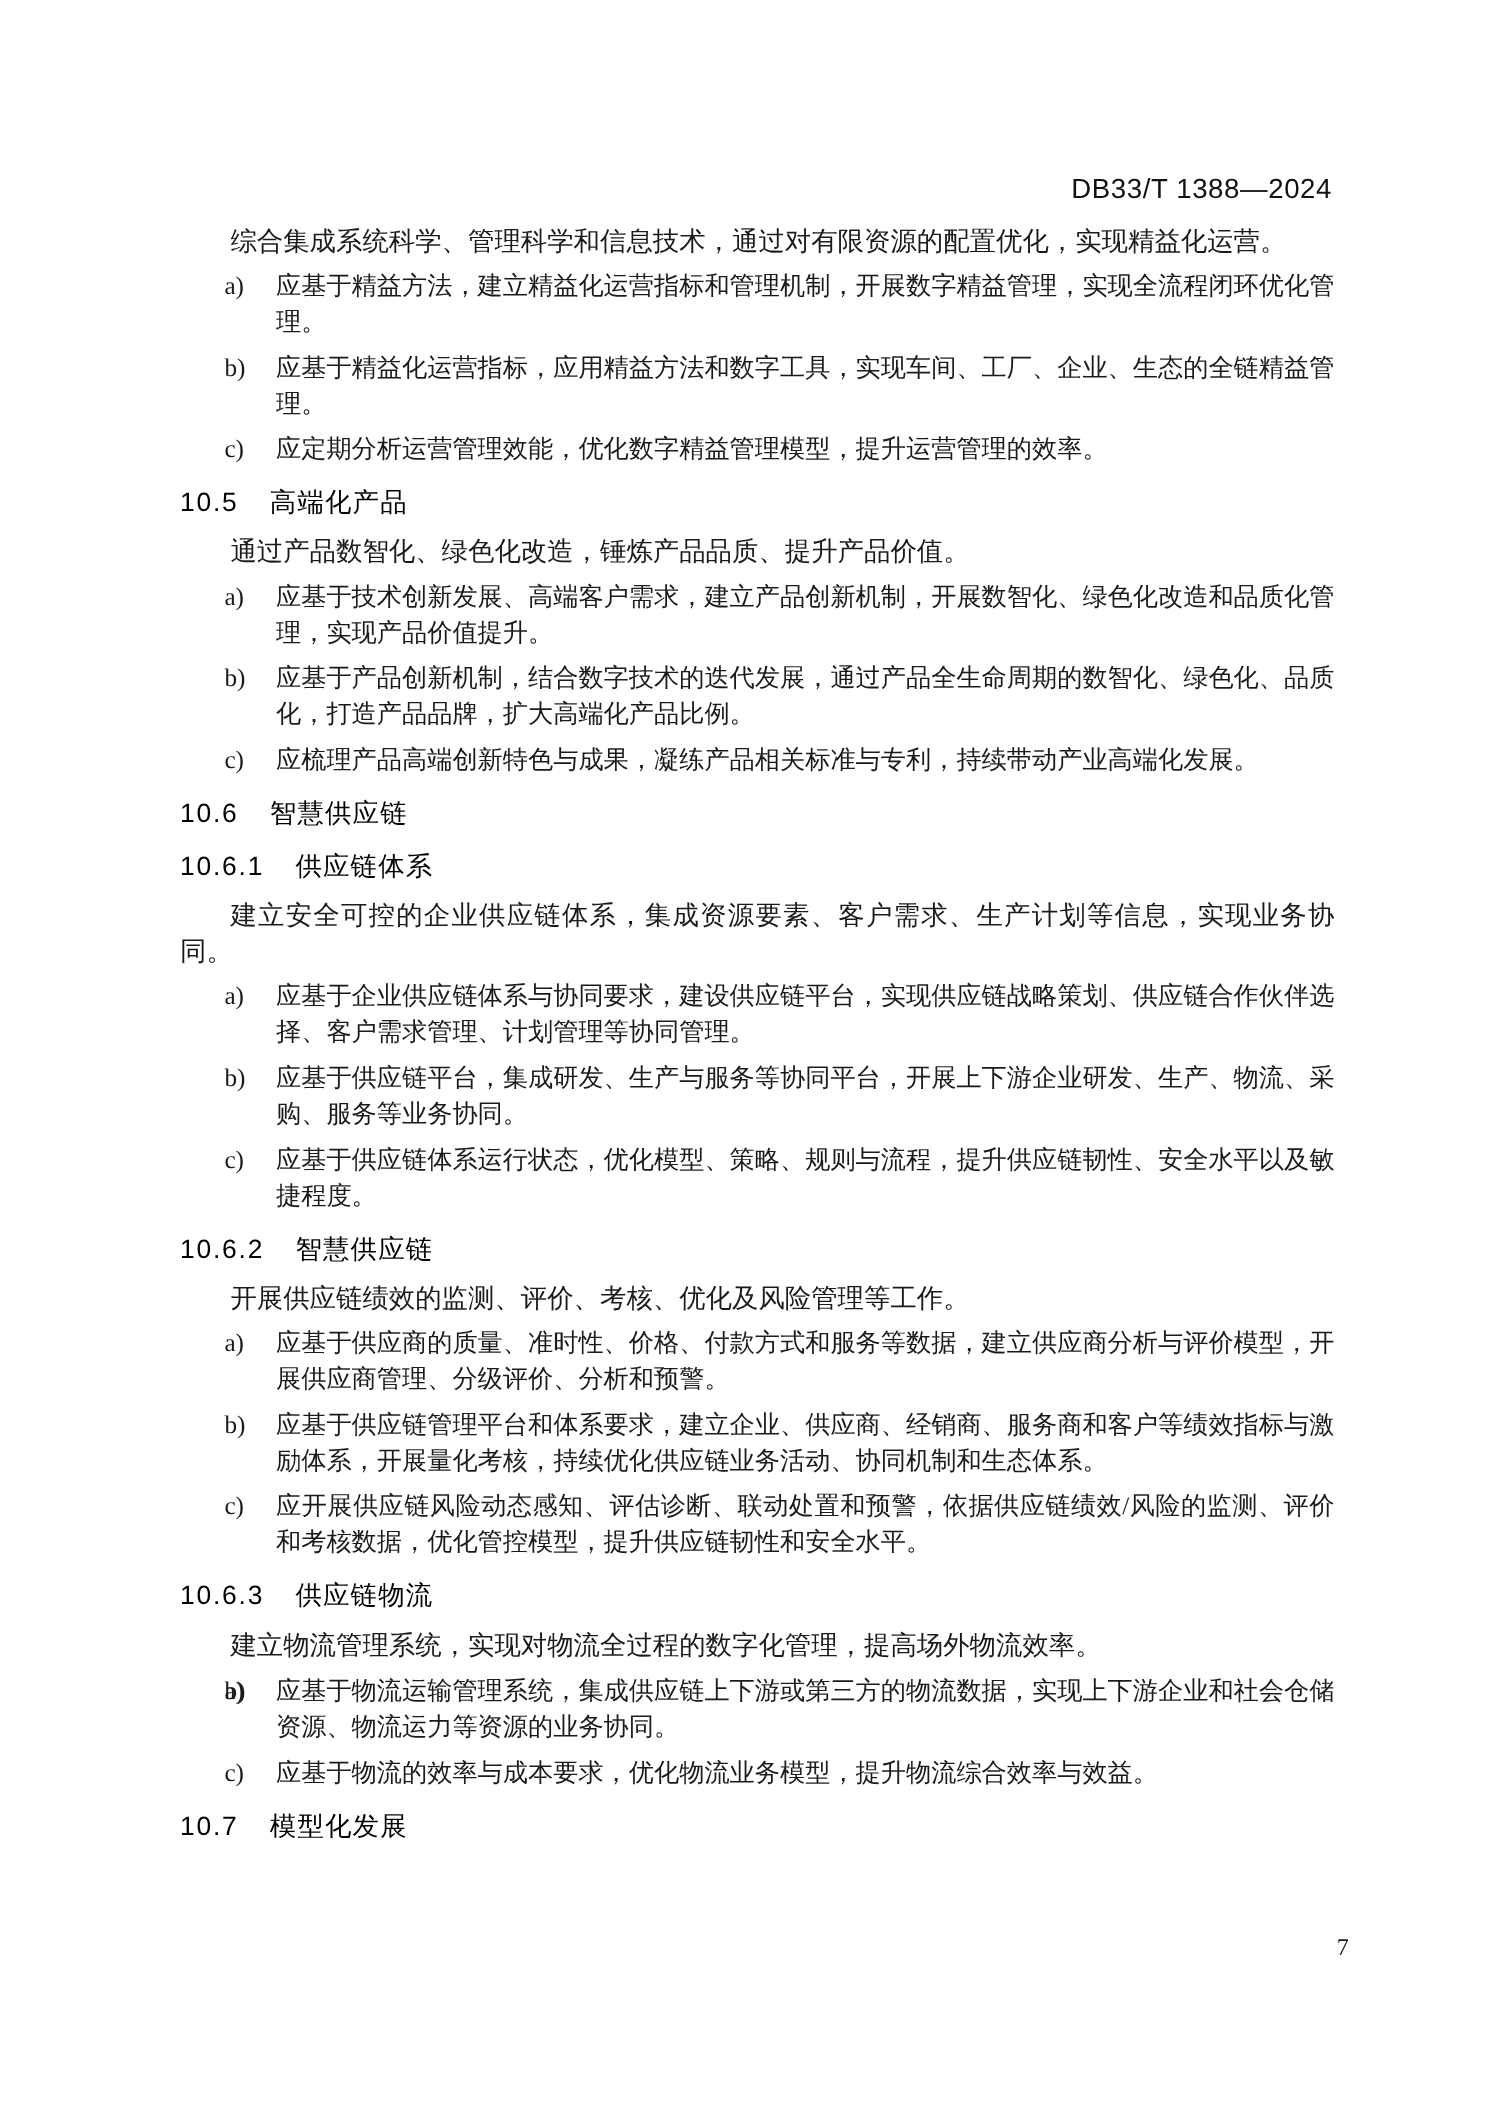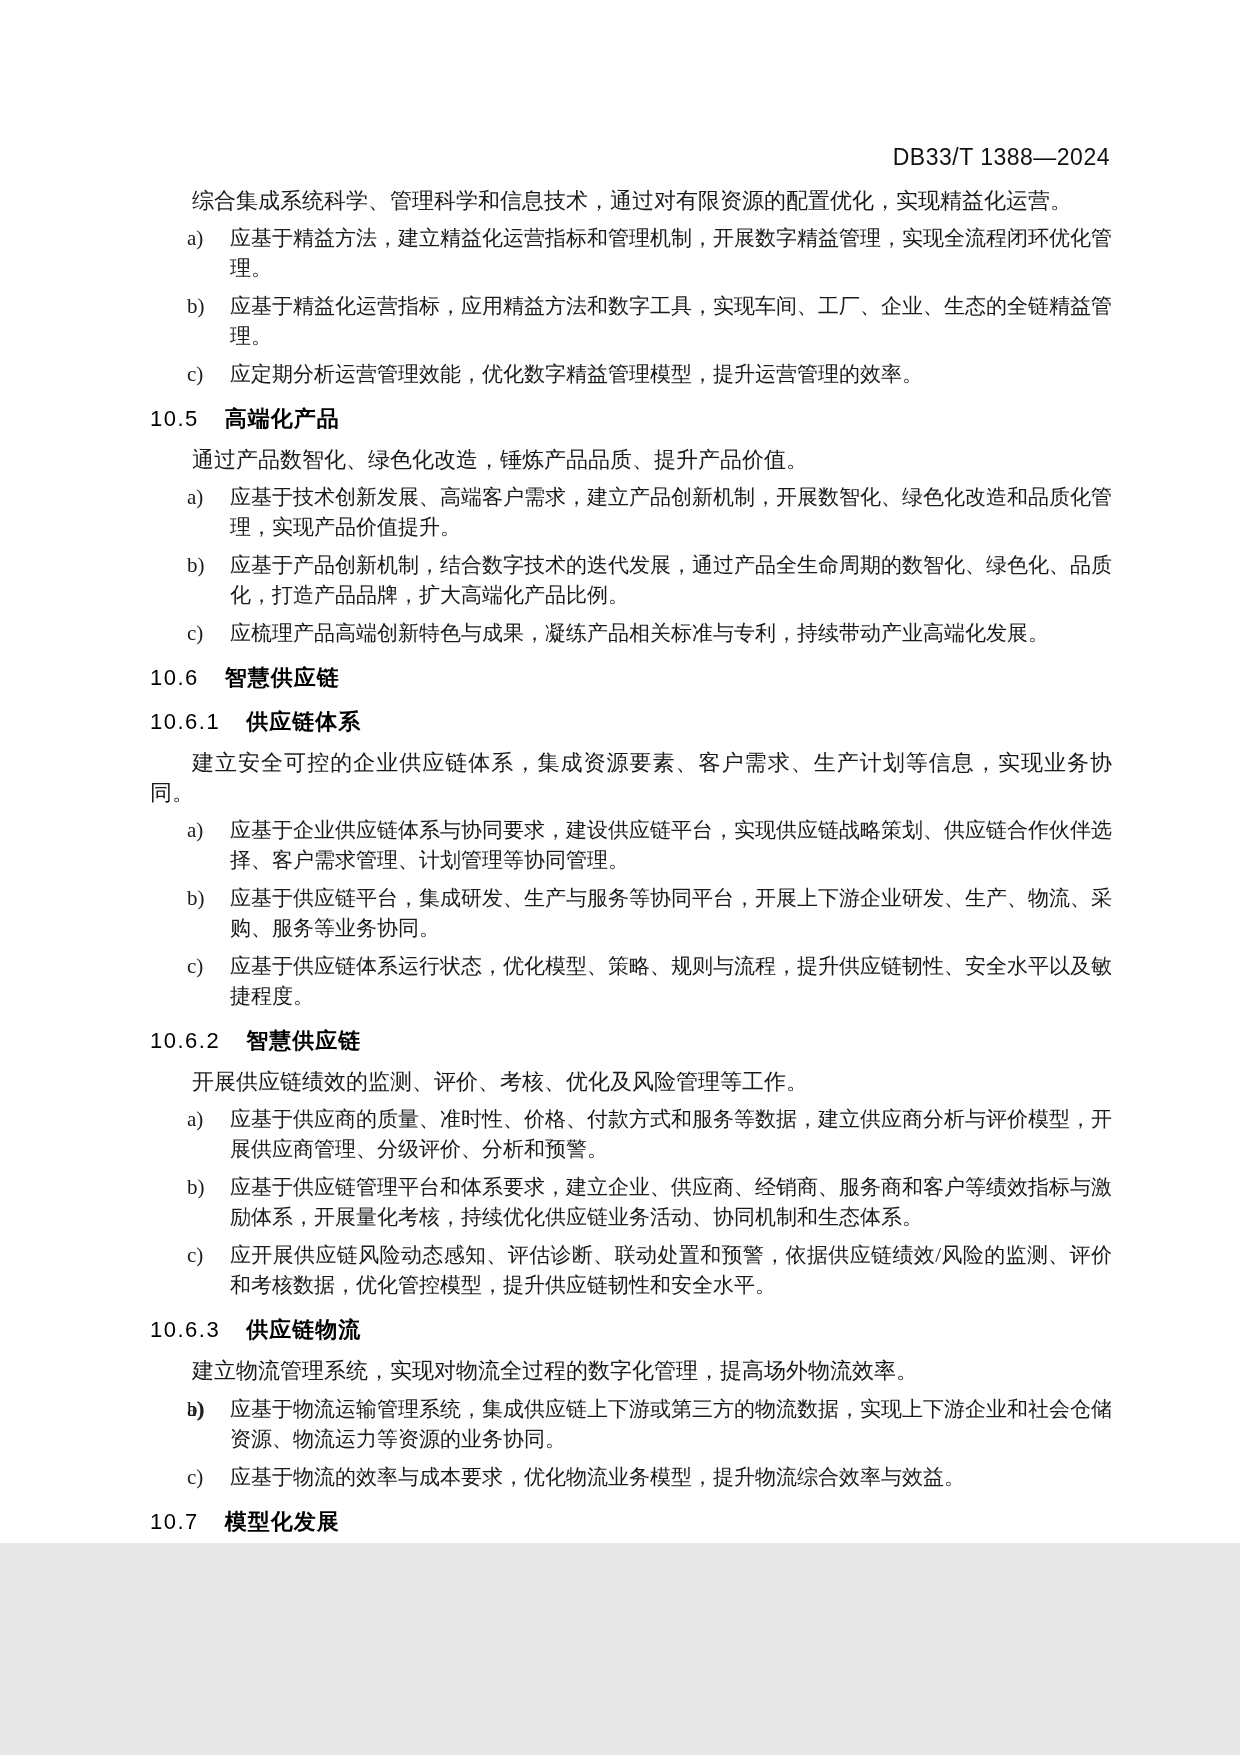--- a/index.html
+++ b/index.html
@@ -1,19 +1,19 @@
 <!DOCTYPE html>
 <html lang="zh"><head>
 <meta charset="utf-8">
 <style>
   html, body { margin: 0; padding: 0; background: #e8e8e8; }
   .page {
     position: relative;
     width: 1240px;
-    height: 1543px;
+    height: 1755px;
     margin: 0 auto;
     background: #ffffff;
     color: #1a1a1a;
     font-family: "Liberation Serif", "DejaVu Serif", serif;
     overflow: hidden;
   }
   .doc-header {
     position: absolute;
     top: 144px;
     right: 130px;
@@ -64,21 +64,21 @@
     line-height: 28px;
     color: #000000;
     white-space: nowrap;
   }
   .heading .hnum {
     font-weight: 500;
     letter-spacing: 1.5px;
     margin-right: 26px;
   }
   .heading .htitle {
-    font-weight: 700;
+    font-weight: 400;
     letter-spacing: 1px;
   }
   .page-number {
     position: absolute;
     top: 1612px;
     right: 116px;
     font-size: 20px;
     font-family: "Liberation Serif", "DejaVu Serif", serif;
     color: #1a1a1a;
   }

